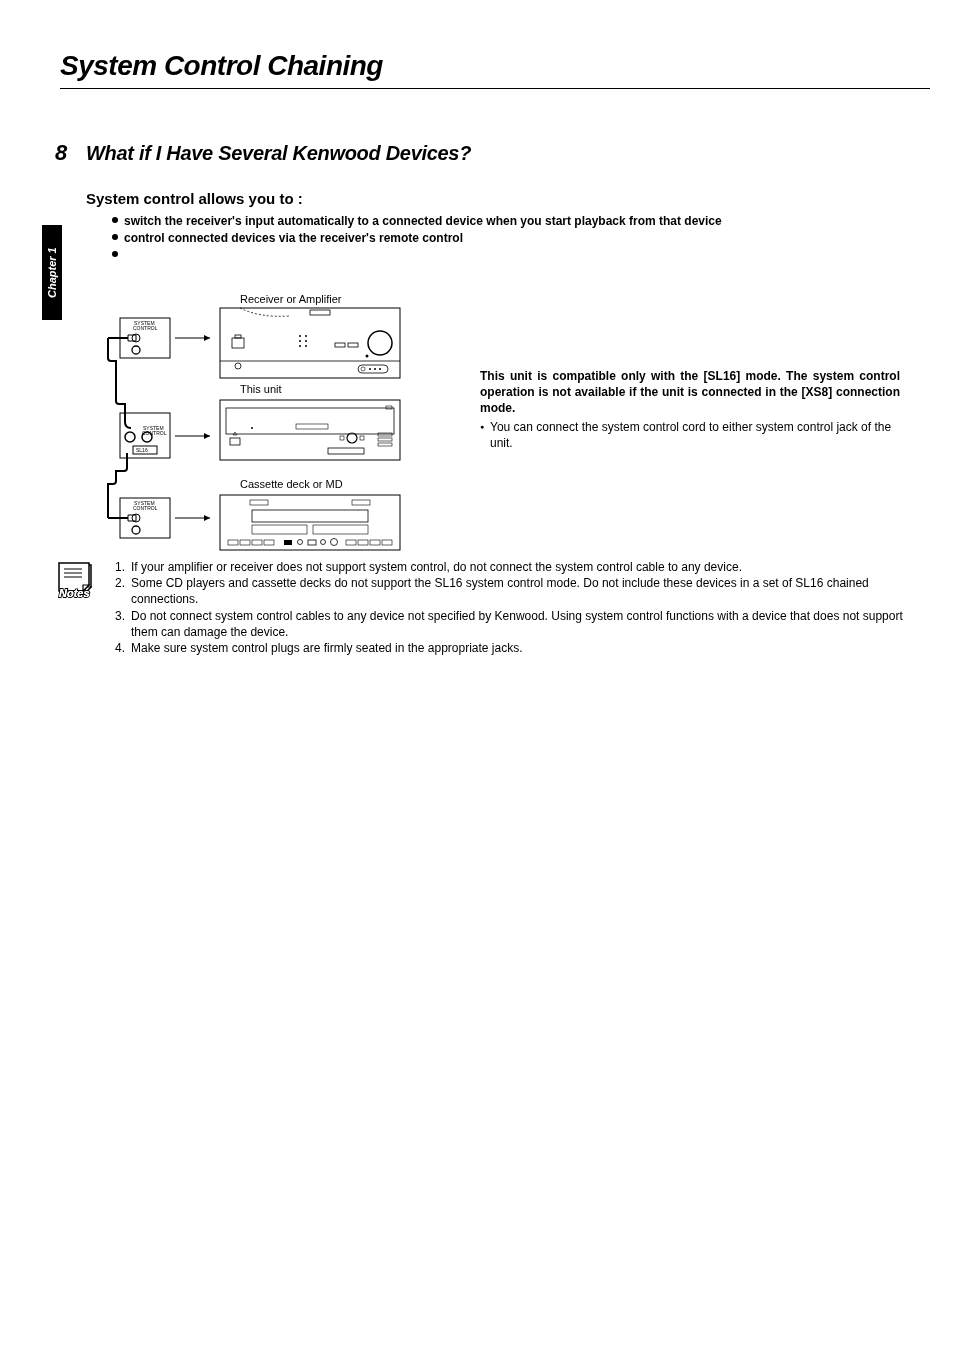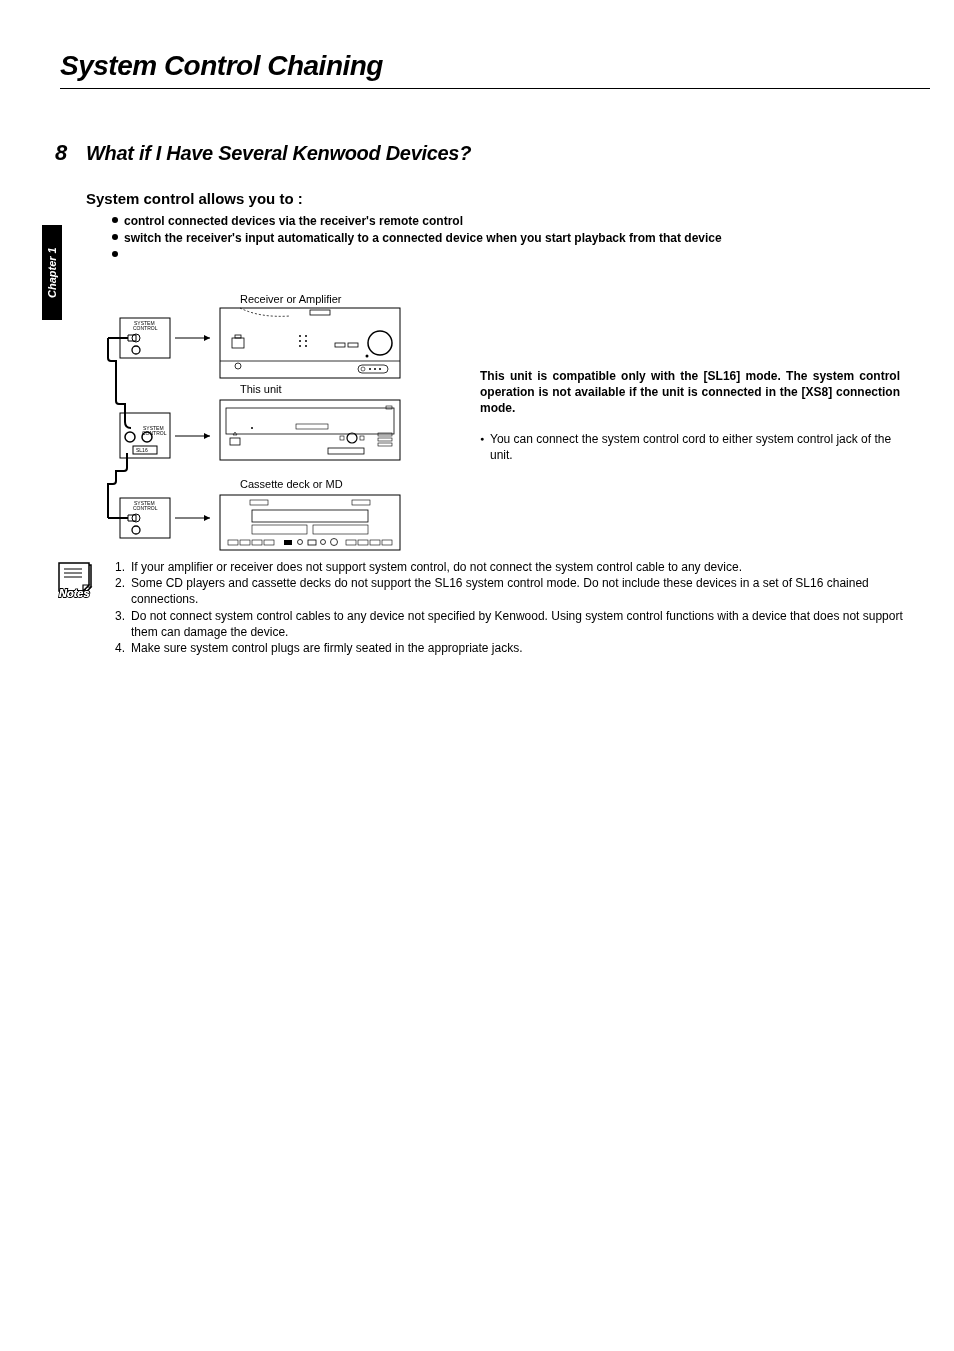--- a/index.html
+++ b/index.html
@@ -121,21 +121,21 @@
   .right-text {
     position: absolute;
     left: 480px;
     top: 368px;
     width: 420px;
     font-size: 12px;
     line-height: 1.35;
   }
   .right-text .bold-block {
     font-weight: bold;
-    margin-bottom: 14px;
+    margin-bottom: 2px;
     text-align: justify;
   }
   .right-text .sub-bullet-row {
     display: flex;
     margin-bottom: 4px;
   }
   .right-text .sub-bullet-row .dot {
     flex: 0 0 10px;
   }
   .right-text .sub-bullet-row .dot::before {
@@ -191,22 +191,22 @@
   </div>
 
   <div class="page-number">8</div>
   <div class="section-heading">What if I Have Several Kenwood Devices?</div>
 
   <div class="chapter-tab">Chapter 1</div>
 
   <div class="subheading">System control allows you to :</div>
 
   <div class="bullet-list">
+    <div class="row"><span class="bullet"></span><span>switch the receiver's input automatically to a connected device when you start playback from that device</span></div>
     <div class="row"><span class="bullet"></span><span>control connected devices via the receiver's remote control</span></div>
-    <div class="row"><span class="bullet"></span><span>switch the receiver's input automatically to a connected device when you start playback from that device</span></div>
     <div class="row"><span class="bullet"></span></div>
   </div>
 
   <div class="diagram-area">
     <svg viewBox="0 0 310 285">
 
       <text class="diag-label" x="140" y="15">Receiver or Amplifier</text>
       <text class="diag-label" x="140" y="105">This unit</text>
       <text class="diag-label" x="140" y="200">Cassette deck or MD</text>
 

